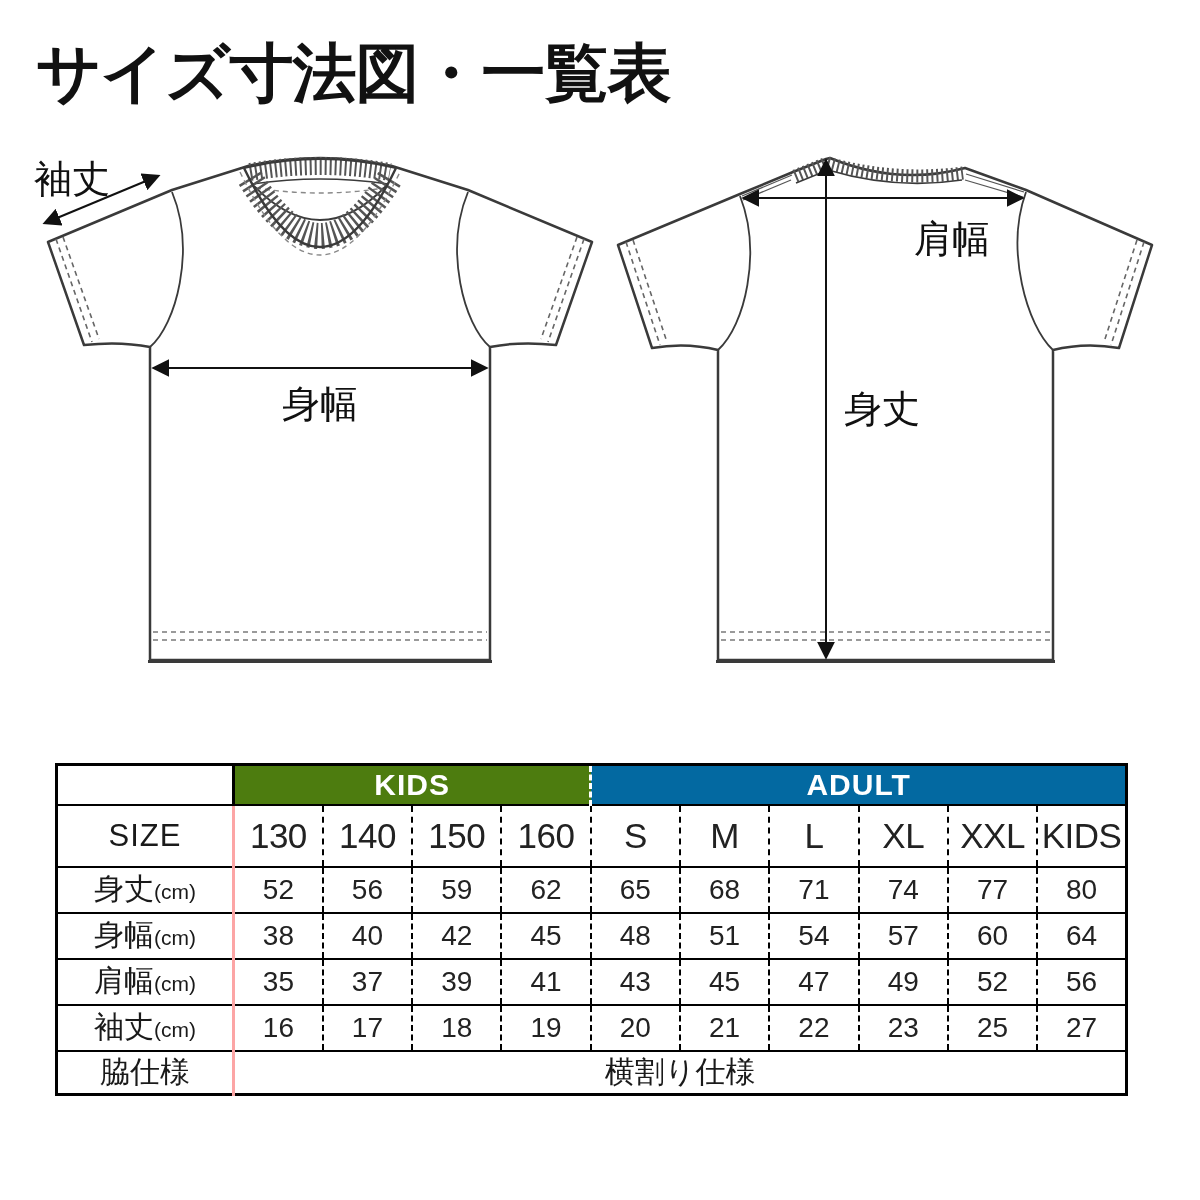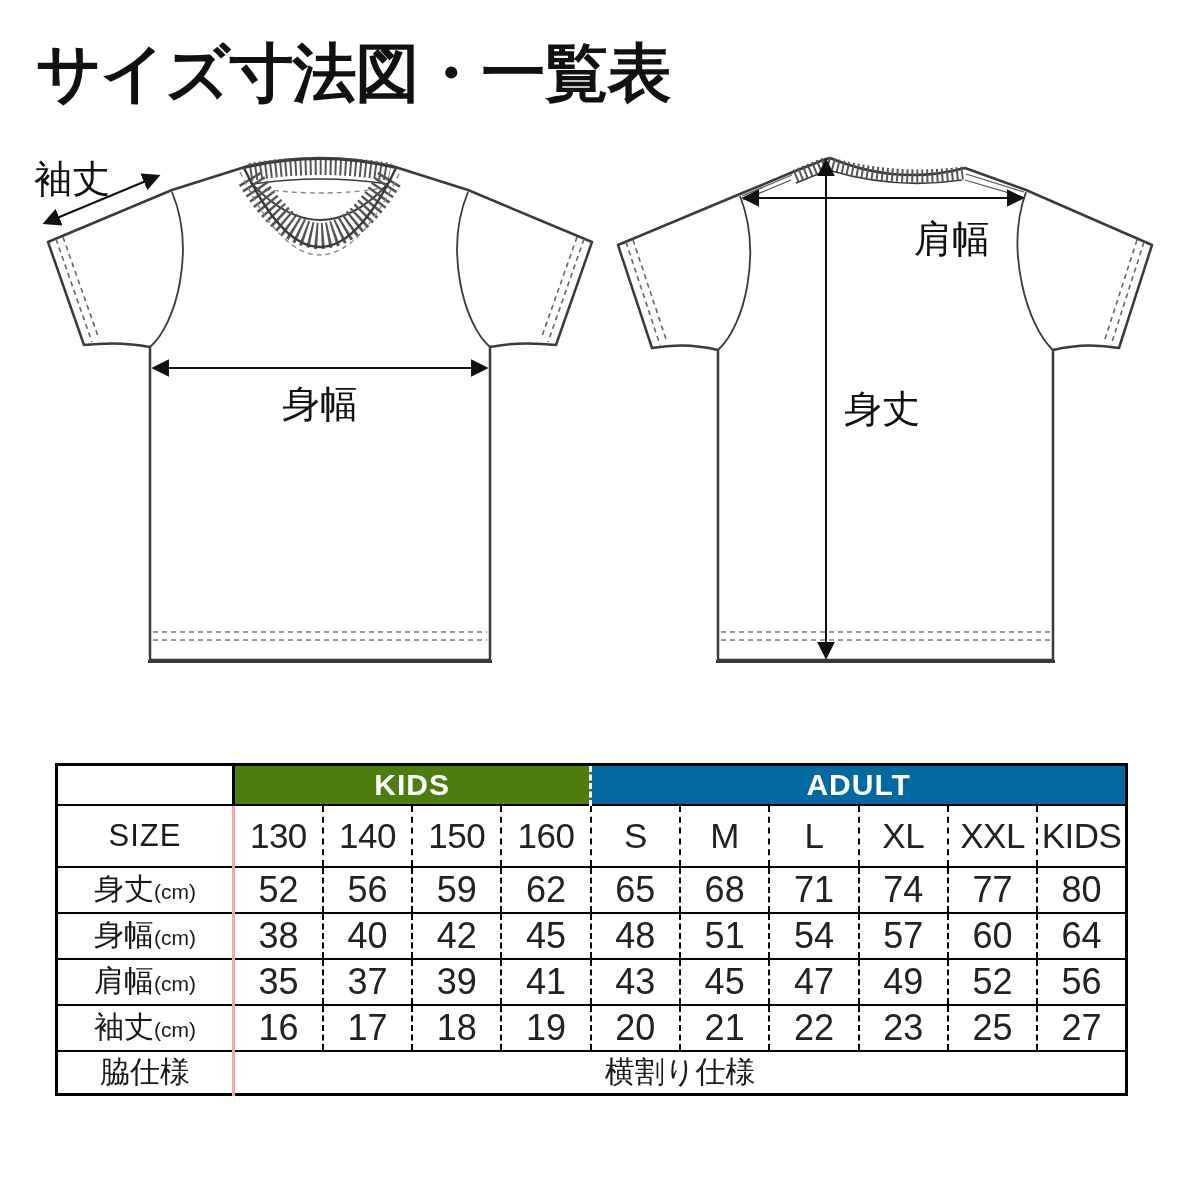--- a/index.html
+++ b/index.html
@@ -28,21 +28,21 @@
   tr.r-head{height:40px;}
   tr.r-size{height:62px;}
   tr.r-meas{height:46px;}
   tr.r-foot{height:41px;}
   th,td{padding:0;text-align:center;vertical-align:middle;}
   th.group{
     font-size:30px;font-weight:bold;letter-spacing:1px;color:#fff;
   }
   th.blank{background:#fff;}
   tr.r-size td, tr.r-meas td, tr.r-foot td{border-top:2px solid #000;}
-  td.d{border-left:2px dashed #000;font-size:36px;color:#222;}
+  td.d{border-left:2px dashed #000;font-size:28px;color:#222;}
   td.d.first, td.span-cell{border-left:3px solid #fca5a5;}
   th.kids-h{border-left:3px solid #000;}
   th.adult-h{border-left:3px dashed #fff;}
   td.lbl{font-size:30px;color:#1a1a1a;border-radius:13px;}
   td.lbl .unit{font-size:21px;}
   td.lbl.latin{font-size:31px;letter-spacing:1px;}
   tr.r-size td.d{font-size:35px;letter-spacing:-0.5px;}
   td.span-cell{font-size:30px;}
 </style>
 </head>

